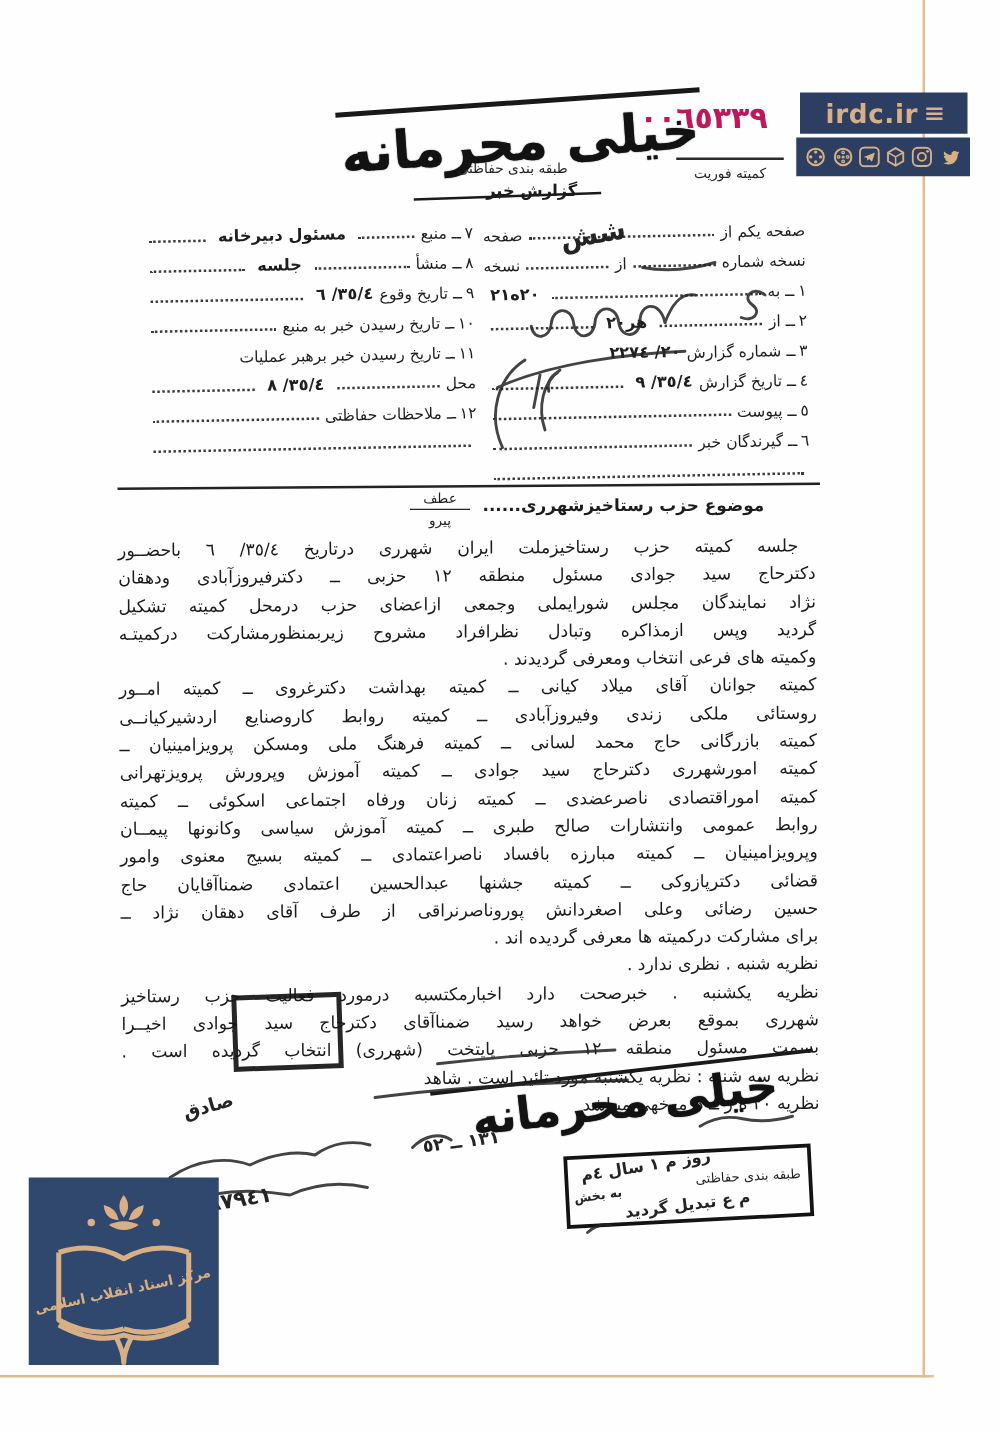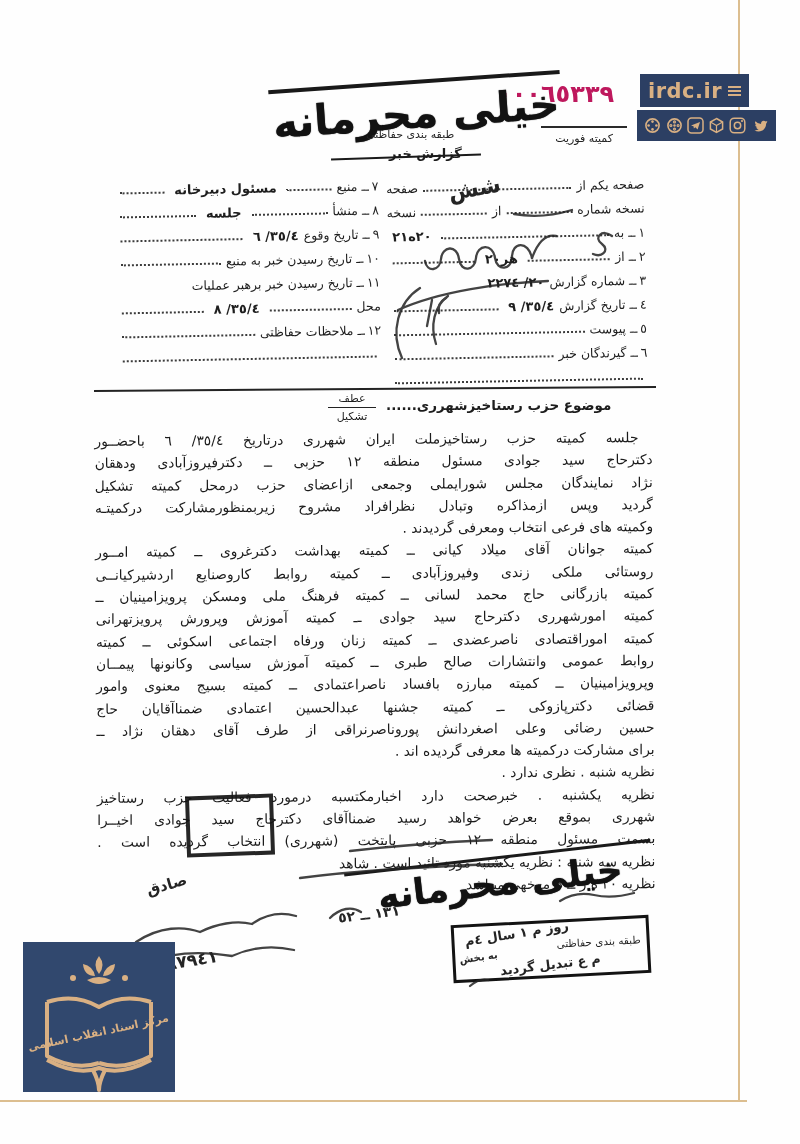--- a/index.html
+++ b/index.html
@@ -5,21 +5,21 @@
   * { margin:0; padding:0; box-sizing:border-box; font-family:"DejaVu Sans", sans-serif; }
   html,body { width:800px; height:1144px; }
   body { background:#fefefe; position:relative; overflow:hidden; color:#1d1d1d; }
   .abs { position:absolute; }
 
   
   .vline { left:738px; top:0; width:2px; height:1102px; background:#dcbe90; }
   .hline { left:0; top:1100px; width:747px; height:2px; background:#dcbe90; }
 
   
-  .badge { left:640px; top:74px; width:109px; height:33px; background:#2c3f63;
+  .badge { left:640px; top:74px; width:134px; height:33px; background:#2c3f63;
            display:flex; align-items:center; justify-content:center; gap:6px; }
   .badge-text { color:#d9b083; font-weight:bold; font-size:21px; letter-spacing:.5px; }
   .badge-mark { display:flex; flex-direction:column; gap:2px; }
   .badge-mark i { display:block; width:13px; height:2px; background:#d9b083; }
   .social { left:637px; top:110px; width:139px; height:31px; background:#2c3f63;
             display:flex; align-items:center; justify-content:space-evenly; padding:0 3px; }
   .social svg { display:block; }
 
   
   .scan { inset:0; direction:rtl; }
@@ -260,21 +260,21 @@
     <div class="frow">
         <span class="dots"></span>
       </div>
   </div>
 
   <div class="abs divider"></div>
 
   <div class="abs subject">موضوع حزب رستاخیزشهرری......</div>
   <div class="abs refs">
     <span class="atf">عطف</span>
-    <span class="peyro">تشکیل</span>
+    <span class="peyro">پیرو</span>
   </div>
 
   <div class="abs btext">
     <div class="bl indent">جلسه کمیته حزب رستاخیزملت ایران شهرری درتاریخ ٣٥/٤/ ٦ باحضــور</div>
     <div class="bl">دکترحاج سید جوادی مسئول منطقه ١٢ حزبی ــ دکترفیروزآبادی ودهقان</div>
     <div class="bl">نژاد نمایندگان مجلس شورایملی وجمعی ازاعضای حزب درمحل کمیته تشکیل</div>
     <div class="bl">گردید وپس ازمذاکره وتبادل نظرافراد مشروح زیربمنظورمشارکت درکمیتـه</div>
     <div class="bl short">وکمیته های فرعی انتخاب ومعرفی گردیدند .</div>
     <div class="bl">کمیته جوانان آقای میلاد کیانی ــ کمیته بهداشت دکترغروی ــ کمیته امــور</div>
     <div class="bl">روستائی ملکی زندی وفیروزآبادی ــ کمیته روابط کاروصنایع اردشیرکیانــی</div>

